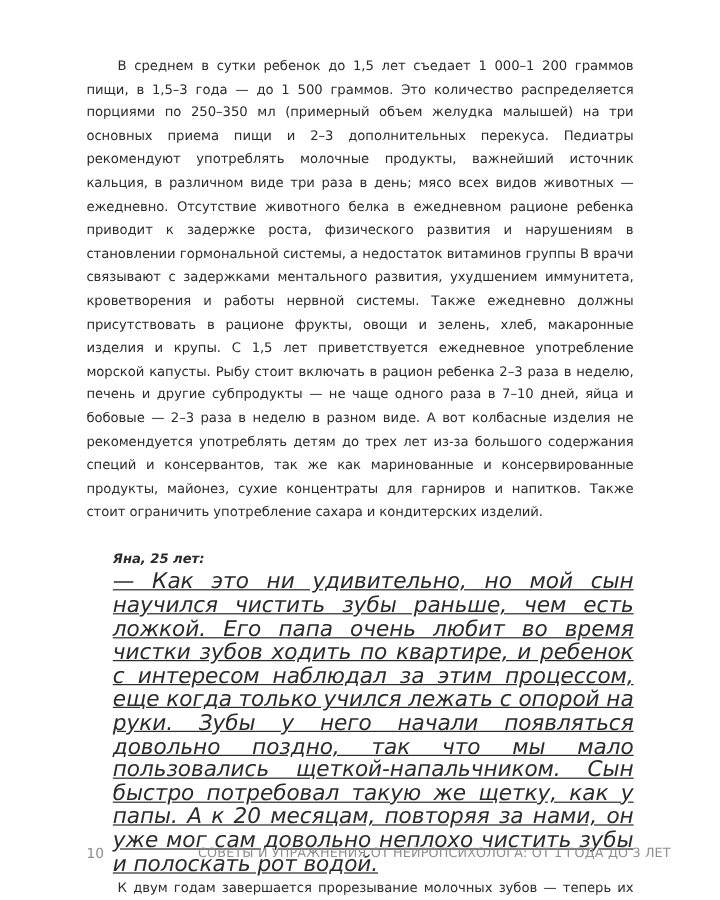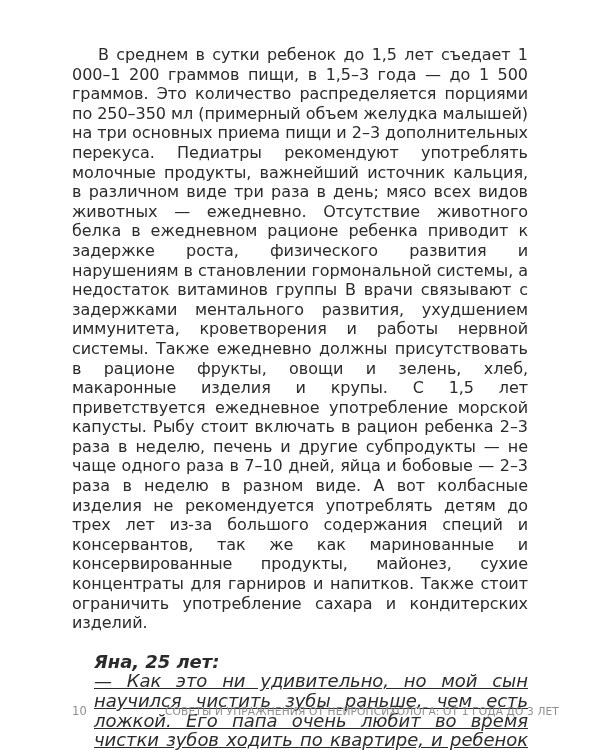--- a/index.html
+++ b/index.html
@@ -23,36 +23,36 @@
   #content {
     position: absolute;
     left: 72px;
     top: 45px;
     width: 456px;
   }
   p.body-par {
     margin: 0;
     text-align: justify;
     text-justify: inter-word;
-    font-size: 16px;
+    font-size: 11px;
     line-height: 19.6px;
     text-indent: 26px;
     letter-spacing: -0.05px;
     word-spacing: -0.1px;
     hyphens: manual;
   }
   .quote-block {
     margin-top: 19px;
     padding-left: 22px;
   }
   p.quote-name {
     margin: 0;
     font-style: italic;
     font-weight: bold;
-    font-size: 18px;
+    font-size: 11px;
     line-height: 19.6px;
     text-align: left;
     letter-spacing: -0.05px;
   }
   p.quote-text {
     margin: 0;
     font-style: italic;
     font-size: 18px;
     line-height: 19.6px;
     text-align: justify;

